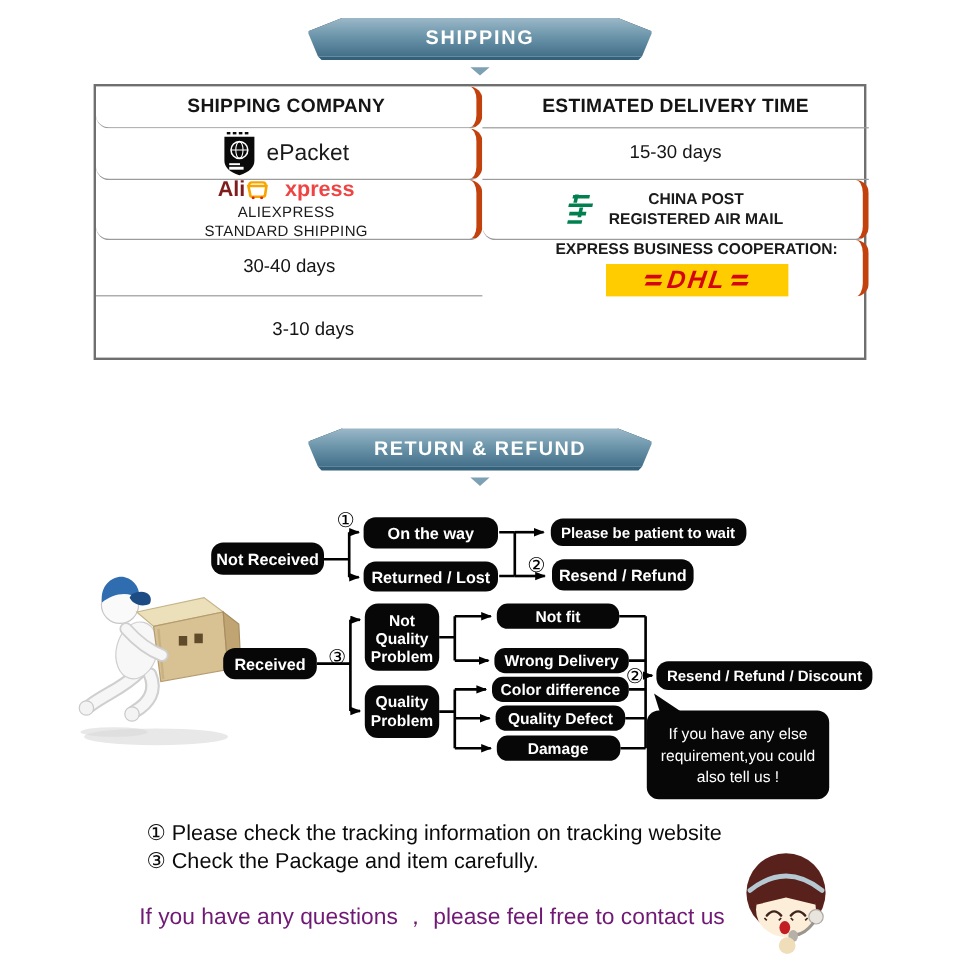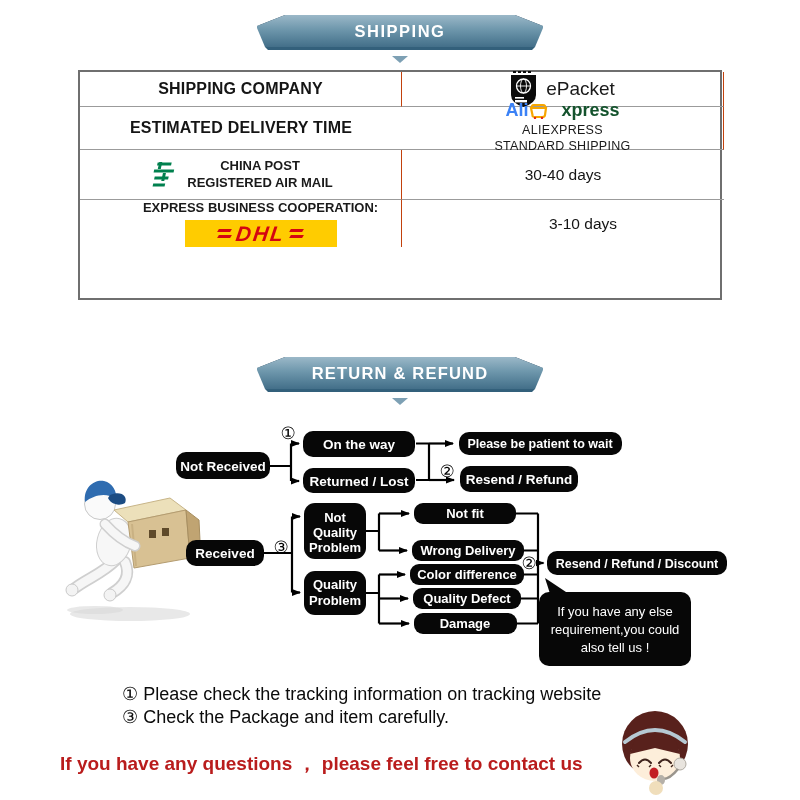--- a/index.html
+++ b/index.html
@@ -10,41 +10,41 @@
 
   
   .banner{left:255px;width:290px;height:54px;}
 
   
   #ship-table{left:78px;top:70px;width:644px;height:230px;
     display:grid;grid-template-columns:322px 322px;grid-template-rows:35px 43px 50px 47px 55px;
     border:2px solid #6f6f6f;box-sizing:border-box;}
   #ship-table .cell{border-bottom:1px solid #9b9b9b;display:flex;flex-direction:column;
     align-items:center;justify-content:center;box-sizing:border-box;}
-  #ship-table .c1{border-right:1px solid #c2410c;}
+  #ship-table .c1{border-right:5px solid #c2410c;border-radius:11px;}
   #ship-table .last{border-bottom:none;padding-left:40px;}
   .th{font-weight:bold;font-size:16px;letter-spacing:.2px;color:#151515;}
   .days{font-size:15.5px;color:#151515;}
   .logo-row{display:flex;align-items:center;gap:9px;}
   .epacket-name{font-size:19px;color:#1a1a1a;}
   .ali-line{display:flex;align-items:flex-end;gap:1px;font-weight:bold;font-size:18px;line-height:1;}
-  .ali-red{color:#3b82f6;}
-  .ali-orange{color:#14532d;margin-left:12px;}
+  .ali-red{color:#7f1d1d;}
+  .ali-orange{color:#ef4444;margin-left:12px;}
   .caps-small{font-size:12.5px;font-weight:normal;color:#1a1a1a;letter-spacing:.3px;line-height:1.25;text-align:center;}
   .cp-caps{font-size:13px;font-weight:bold;color:#1a1a1a;line-height:1.25;text-align:center;}
   .dhl-label{font-size:13px;font-weight:bold;color:#1a1a1a;margin-bottom:5px;}
   .dhl-box{width:152px;height:31px;background:#ffcc00;display:flex;align-items:center;justify-content:center;gap:5px;}
   .dhl-word{font-style:italic;font-weight:bold;font-size:21px;color:#d40511;letter-spacing:2px;transform:skewX(-8deg);}
   .dhl-bars{display:flex;flex-direction:column;gap:3px;}
   .dhl-bars i{display:block;width:13px;height:3px;background:#d40511;transform:skewX(-30deg);}
 
   
   #notes{left:122px;top:683px;width:560px;font-size:18px;line-height:22.5px;color:#0b0b0b;}
-  #contact-line{left:60px;top:751px;width:600px;
-    font-size:19px;font-weight:bold;color:#b91c1c;}
+  #contact-line{left:60px;top:751px;width:600px;text-align:center;
+    font-size:19px;font-weight:normal;color:#701a75;}
 </style>
 </head>
 <body>
 
 <div id="stage">
 
   <svg width="0" height="0" style="position:absolute">
     <defs>
       <linearGradient id="ribbonGrad" x1="0" y1="0" x2="0" y2="1">
         <stop offset="0" stop-color="#9bb8c8"></stop>
@@ -61,41 +61,42 @@
     <polygon points="2,16 30,5 38,11" fill="#17344b"></polygon>
     <polygon points="288,16 260,5 252,11" fill="#17344b"></polygon>
     <path d="M30,5 L260,5 L288,16 L288,18 L280,37 L10,37 L2,18 L2,16 Z" fill="url(#ribbonGrad)"></path>
     <path d="M10,37 L280,37 L277,40 L13,40 Z" fill="#33607b"></path>
     <text x="145" y="27" text-anchor="middle" font-size="16.5" font-weight="bold" fill="#fff" letter-spacing="1.5">SHIPPING</text>
     <polygon points="137,46 153,46 145,53" fill="#7da0b4"></polygon>
   </svg>
 
   <div id="ship-table" class="abs">
     <div class="cell c1 th">SHIPPING COMPANY</div>
+    <div class="cell th">ESTIMATED DELIVERY TIME</div>
+
     <div class="cell c1">
       <div class="logo-row">
         <svg width="27" height="37" viewBox="0 0 27 37">
           <g fill="#0a0a0a">
               <rect x="3" y="0" width="3" height="2"></rect>
               <rect x="8" y="0" width="3" height="2"></rect>
             <rect x="13" y="0" width="3" height="2"></rect>
               <rect x="18" y="0" width="3" height="2"></rect>
             </g>
           <path d="M1,4 L26,4 L26,24 Q26,32 13.5,36 Q1,32 1,24 Z" fill="#0a0a0a"></path>
           <circle cx="13.5" cy="15" r="7" fill="none" stroke="#fff" stroke-width="1.3"></circle>
           <ellipse cx="13.5" cy="15" rx="3" ry="7" fill="none" stroke="#fff" stroke-width="0.9"></ellipse>
           <line x1="6.5" y1="15" x2="20.5" y2="15" stroke="#fff" stroke-width="0.9"></line>
           <rect x="5" y="26" width="9" height="1.6" fill="#fff"></rect>
           <rect x="5" y="29" width="12" height="2.4" fill="#fff"></rect>
         </svg>
         <span class="epacket-name">ePacket</span>
       </div>
     </div>
-
-    <div class="cell th">ESTIMATED DELIVERY TIME</div>
+    <div class="cell days">15-30 days</div>
 
     <div class="cell c1">
       <div class="ali-line">
         <span class="ali-red">Ali</span>
           <svg width="19" height="17" viewBox="0 0 19 17">
           <path d="M3,6 Q2,3 5,3 L14,3 Q17,3 16,6" fill="none" stroke="#f7a600" stroke-width="2"></path>
           <path d="M2,6 L17,6 L16,13 Q16,15 13,15 L6,15 Q3,15 3.5,13 Z" fill="none" stroke="#f7a600" stroke-width="2.2"></path>
           <circle cx="6" cy="16" r="1.2" fill="#e22616"></circle>
             <circle cx="13" cy="16" r="1.2" fill="#e22616"></circle>
         </svg>

